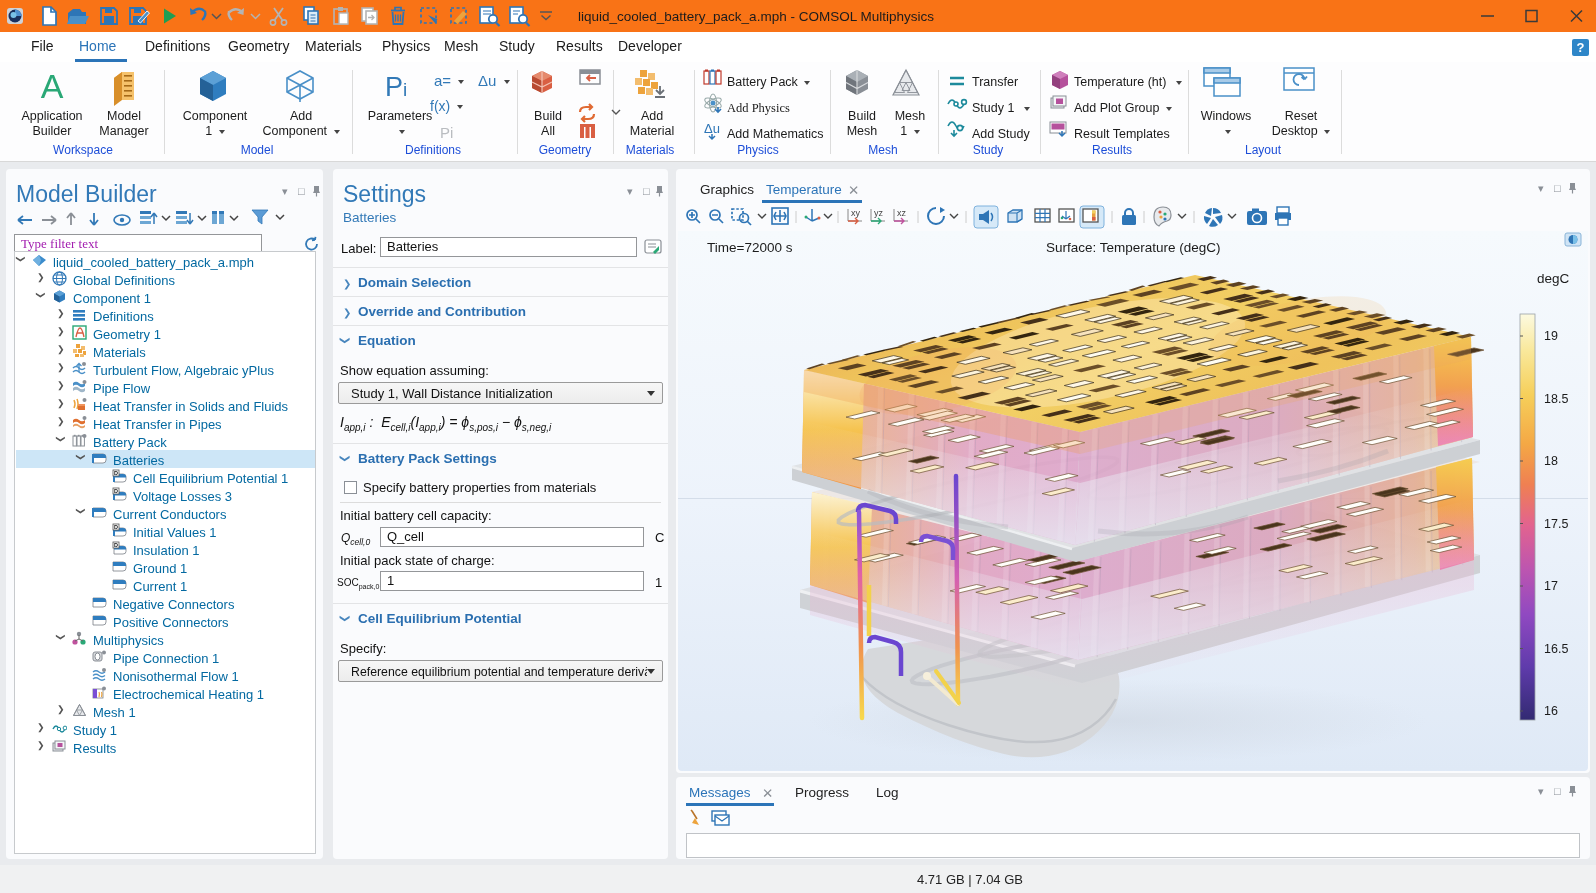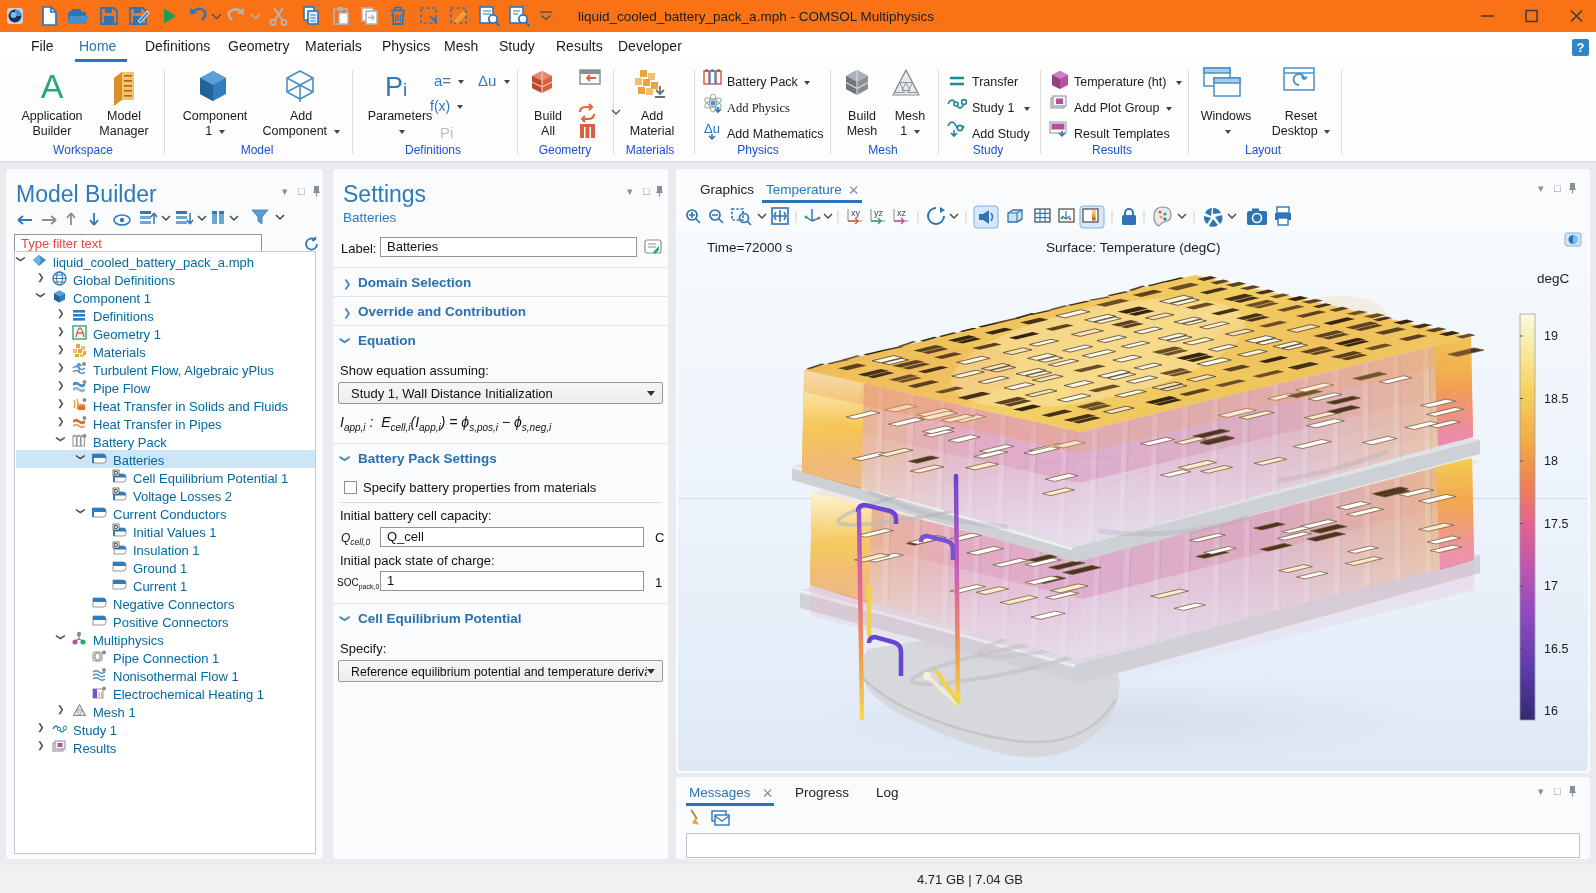--- a/index.html
+++ b/index.html
@@ -374,21 +374,21 @@
         <rect x="0" y="0" width="12" height="13" fill="#6da7d4"></rect>
         <rect x="0" y="0" width="12" height="3" fill="#3279b7"></rect>
         <rect x="5" y="0" width="2" height="13" fill="#fff"></rect>
         <path d="M18 5 l4 4 4 -4" fill="none" stroke="#444" stroke-width="1.5"></path>
       </g>
     <g transform="translate(238,3)">
         <path d="M0 0 h16 l-6 7 v7 l-4 -3 v-4 z" fill="#5b9bd5" stroke="#3279b7" stroke-width="0.8"></path>
         <path d="M24 5 l4 4 4 -4" fill="none" stroke="#444" stroke-width="1.5"></path>
       </g>
   </svg>
-  <div class="tfield" style="left:8px;top:65px;width:248px;height:19px;color:#ef4444;">Type filter text</div>
+  <div class="tfield" style="left:8px;top:65px;width:248px;height:19px;color:#a21caf;font-family:Liberation Serif, serif;">Type filter text</div>
   <svg class="abs" style="left:297px;top:66px" width="18" height="18">
       <path d="M14 9 a5.5 5.5 0 1 1 -2 -4.2 m0 0 l0.5 -3 m-0.5 3 l-3 0.6" fill="none" stroke="#3279b7" stroke-width="1.8"></path>
     </svg>
   <div class="abs" style="left:8px;top:82px;width:302px;height:603px;background:#fff;border:1px solid #c7cacd;overflow:hidden;" id="tree">
       <div class="tchev" style="left:2px;top:2px;transform:rotate(90deg);">❯</div>
       <svg class="ticon" style="left:17px;top:1px;" viewBox="0 0 15 15">
         <path d="M1 7 l6-5 7 5-7 6z" fill="#3b8ccc"></path>
         <path d="M1 7 l6-5 2 5-2 6z" fill="#6fb0e0"></path>
       </svg>
       <div class="trow" style="top:2px;">
@@ -517,21 +517,21 @@
         <span class="tx" style="left:118px;">Cell Equilibrium Potential 1</span>
       </div>
       <svg class="ticon" style="left:97px;top:235px;" viewBox="0 0 15 15">
         <path d="M2 5 h9 q3 0 3 2.6 v2.8 q0 2.6 -3 2.6 h-9 z" fill="#fff" stroke="#7a7f86" stroke-width="0.8"></path>
         <path d="M2 5 h9 q3 0 3 2.6 v0.8 h-12 z" fill="#2f7dbf"></path>
         <path d="M2 5 v8" stroke="#2f7dbf" stroke-width="2"></path>
         <rect x="1" y="1" width="6" height="6" fill="#fff" stroke="#555" stroke-width="0.8"></rect>
         <text x="2" y="6.2" font-size="5.5" fill="#111" font-weight="bold">D</text>
       </svg>
       <div class="trow" style="top:236px;">
-        <span class="tx" style="left:118px;">Voltage Losses 2</span>
+        <span class="tx" style="left:118px;">Voltage Losses 3</span>
       </div>
       <div class="tchev" style="left:62px;top:254px;transform:rotate(90deg);">❯</div>
       <svg class="ticon" style="left:77px;top:253px;" viewBox="0 0 15 15">
         <path d="M1 3 h10 q3 0 3 3 v3 q0 3 -3 3 h-10 z" fill="#fff" stroke="#7a7f86" stroke-width="0.8"></path>
         <path d="M1 3 h10 q3 0 3 3 v1 h-13 z" fill="#2f7dbf"></path>
         <path d="M1 3 v9" stroke="#2f7dbf" stroke-width="2"></path>
       </svg>
       <div class="trow" style="top:254px;">
         <span class="tx" style="left:98px;">Current Conductors</span>
       </div>

